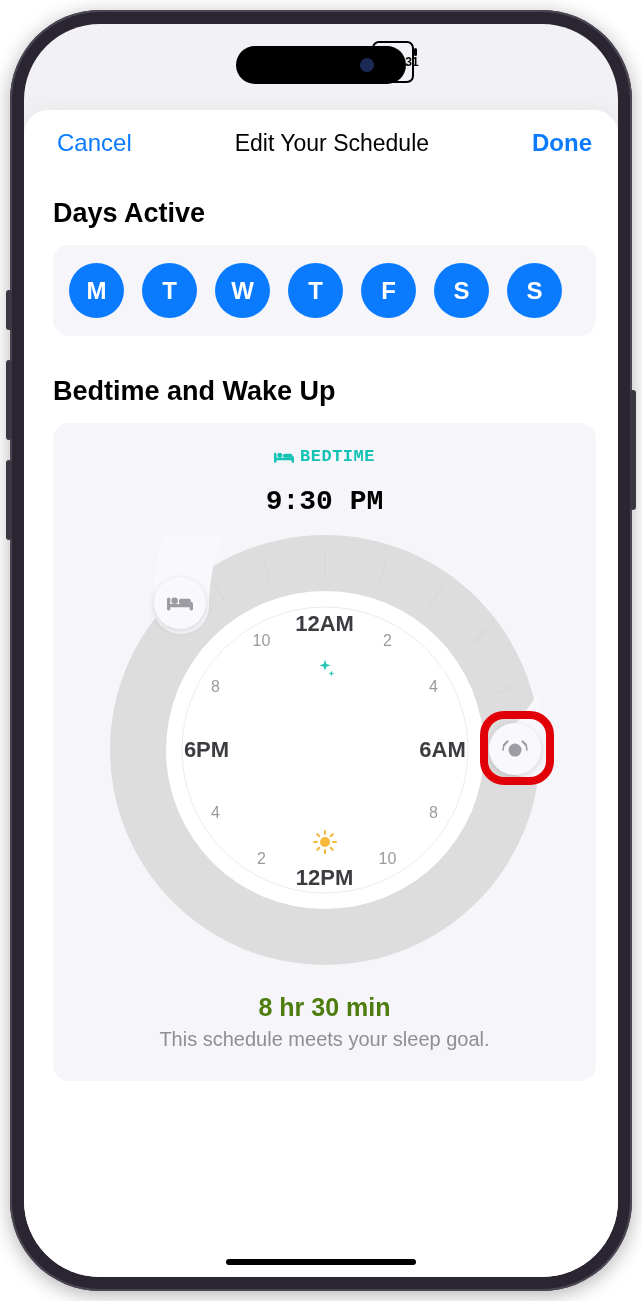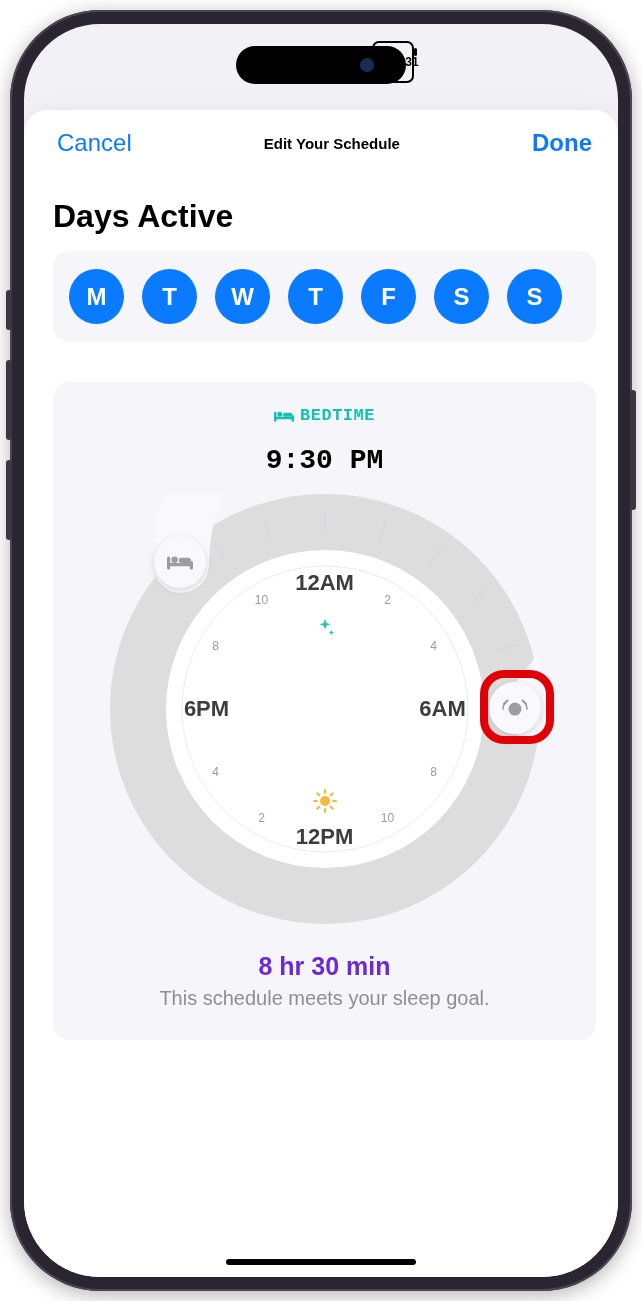--- a/index.html
+++ b/index.html
@@ -40,25 +40,25 @@
   .island { position:absolute; top:22px; left:50%; transform:translateX(-50%); width:170px; height:38px; background:#000; border-radius:30px; z-index:10; }
   .island::after{content:""; position:absolute; right:32px; top:12px; width:14px; height:14px; border-radius:50%; background:#1a2a55;}
 
   
   .sheet-bg { position:absolute; top:86px; left:0; right:0; bottom:0; background:#fff; border-radius:24px 24px 0 0; box-shadow: 0 -6px 20px rgba(0,0,0,.04); padding-left: 7px; }
   .backplate { position:absolute; top:72px; left:12px; right:12px; height:30px; background:#f3f3f5; border-radius:20px 20px 0 0;}
 
   .sheet-header { height:66px; display:flex; align-items:center; justify-content:space-between; padding: 0 26px; }
   .hbtn { color:#0a7bff; font-size:24px; background:none; border:none; cursor:pointer; }
   .hbtn.done{ font-weight:600;}
-  .htitle { font-size:15px; font-weight:700; color:#000;}
+  .htitle { font-size:23px; font-weight:400; color:#000;}
 
   .content { padding: 22px 22px 0 22px; background:#fff;}
 
-  .section-title { font-size:32px; font-weight:700; color:#000; margin-bottom:16px;}
+  .section-title { font-size:27px; font-weight:700; color:#000; margin-bottom:16px;}
 
   .days-card { background:#f6f5fa; border-radius:16px; padding:18px 16px; display:flex; gap:18px; }
   .day { width:55px; height:55px; border-radius:50%; background:#0a7bff; color:#fff; font-size:24px; font-weight:600; display:flex; align-items:center; justify-content:center; cursor:pointer; }
 
   .sleep-section { margin-top:40px; }
 
   .sleep-card { background:#f6f5fa; border-radius:16px; padding:24px 10px 30px 10px; margin-top:16px;}
 
   .times-row { display:flex; justify-content:center; gap:70px; }
   .time-col { text-align:center;font-family:Liberation Mono, monospace; }
@@ -70,29 +70,29 @@
   .dial-inner { position:absolute; inset:56px; border-radius:50%; background:#fff; }
 
   .arc { position:absolute; inset:0; }
   .handle { position:absolute; width:52px; height:52px; border-radius:50%; background:#f9f8fc; display:flex; align-items:center; justify-content:center; color:#999; box-shadow:0 2px 6px rgba(0,0,0,.15);}
   .handle.bed { top:42px; left:44px; }
   .handle.alarm { top:188px; right:-1px; }
 
   .annotation { position:absolute; top:176px; right:-14px; width:74px; height:74px; border:8px solid #e20008; border-radius:24px; pointer-events:none;}
 
   .clock-face { position:absolute; inset:76px; border-radius:50%; }
-  .hourlabel { position:absolute; color:#9b9aa0; font-size:12px; font-weight:500; transform:translate(-50%,-50%); white-space:nowrap;}
+  .hourlabel { position:absolute; color:#9b9aa0; font-size:16px; font-weight:500; transform:translate(-50%,-50%); white-space:nowrap;}
   .hourlabel.main { color:#3d3c41; font-weight:700; font-size:22px;}
   .mark { position:absolute; left:50%; top:50%; }
   .mark svg{ display:block;}
   .sparkle { color:#21c7b7; top: calc(50% - 92px); transform: translateX(-50%);}
   .sun { top: calc(50% + 92px); transform:translate(-50%,-50%);}
 
   .summary { text-align:center; margin-top:28px;}
-  .summary .dur { font-size:25px; font-weight:600; color:#6d28d9;}
+  .summary .dur { font-size:25px; font-weight:600; color:#4d7c0f;}
   .summary .msg { font-size:20px; color:#8f8e94; margin-top:6px;}
 
   .home-ind { position:absolute; bottom:12px; left:50%; transform:translateX(-50%); width:190px; height:6px; background:#000; border-radius:4px;}
 </style>
 </head>
 <body>
 
 <div class="phone">
   <div class="side-btn sb-left1"></div>
   <div class="side-btn sb-left2"></div>
@@ -141,20 +141,21 @@
           <div class="day">M</div>
           <div class="day">T</div>
           <div class="day">W</div>
           <div class="day">T</div>
           <div class="day">F</div>
           <div class="day">S</div>
           <div class="day">S</div>
         </div>
 
         <div class="sleep-section">
+          <div class="section-title">Bedtime and Wake Up</div>
           <div class="sleep-card">
 
             <div class="times-row">
               <div class="time-col">
                 <div class="time-label">
                   <svg width="20" height="14" viewBox="0 0 24 16" fill="#12c3b5">
                       <rect x="0" y="9" width="24" height="3" rx="1.5"></rect>
                       <rect x="0" y="3" width="3" height="12" rx="1.5"></rect>
                       <rect x="21" y="7" width="3" height="8" rx="1.5"></rect>
                       <circle cx="7" cy="6" r="3"></circle>

